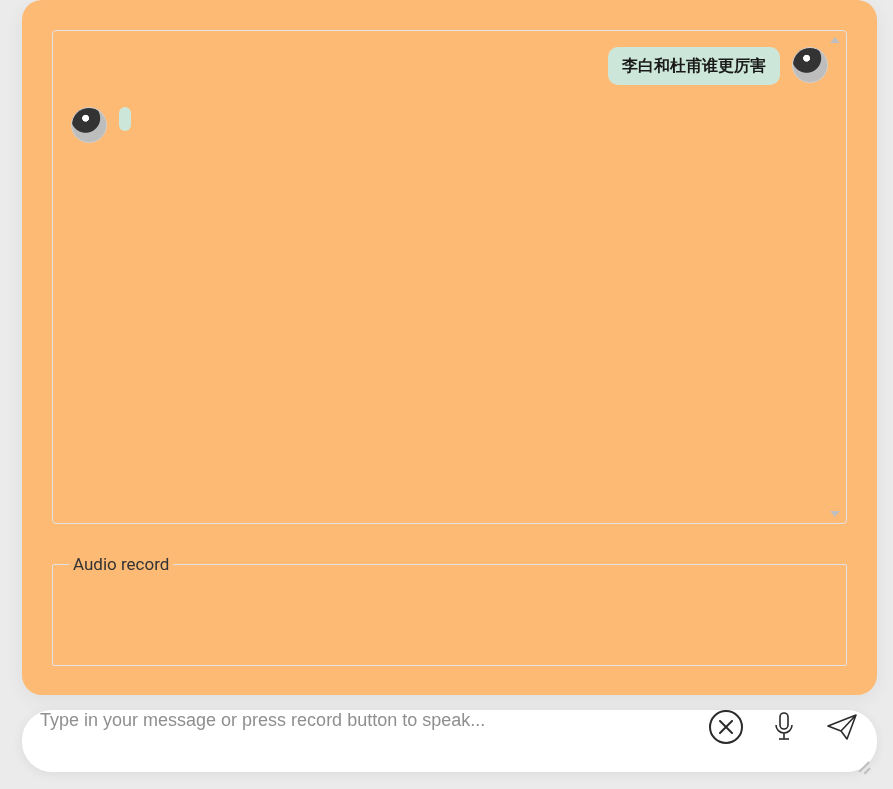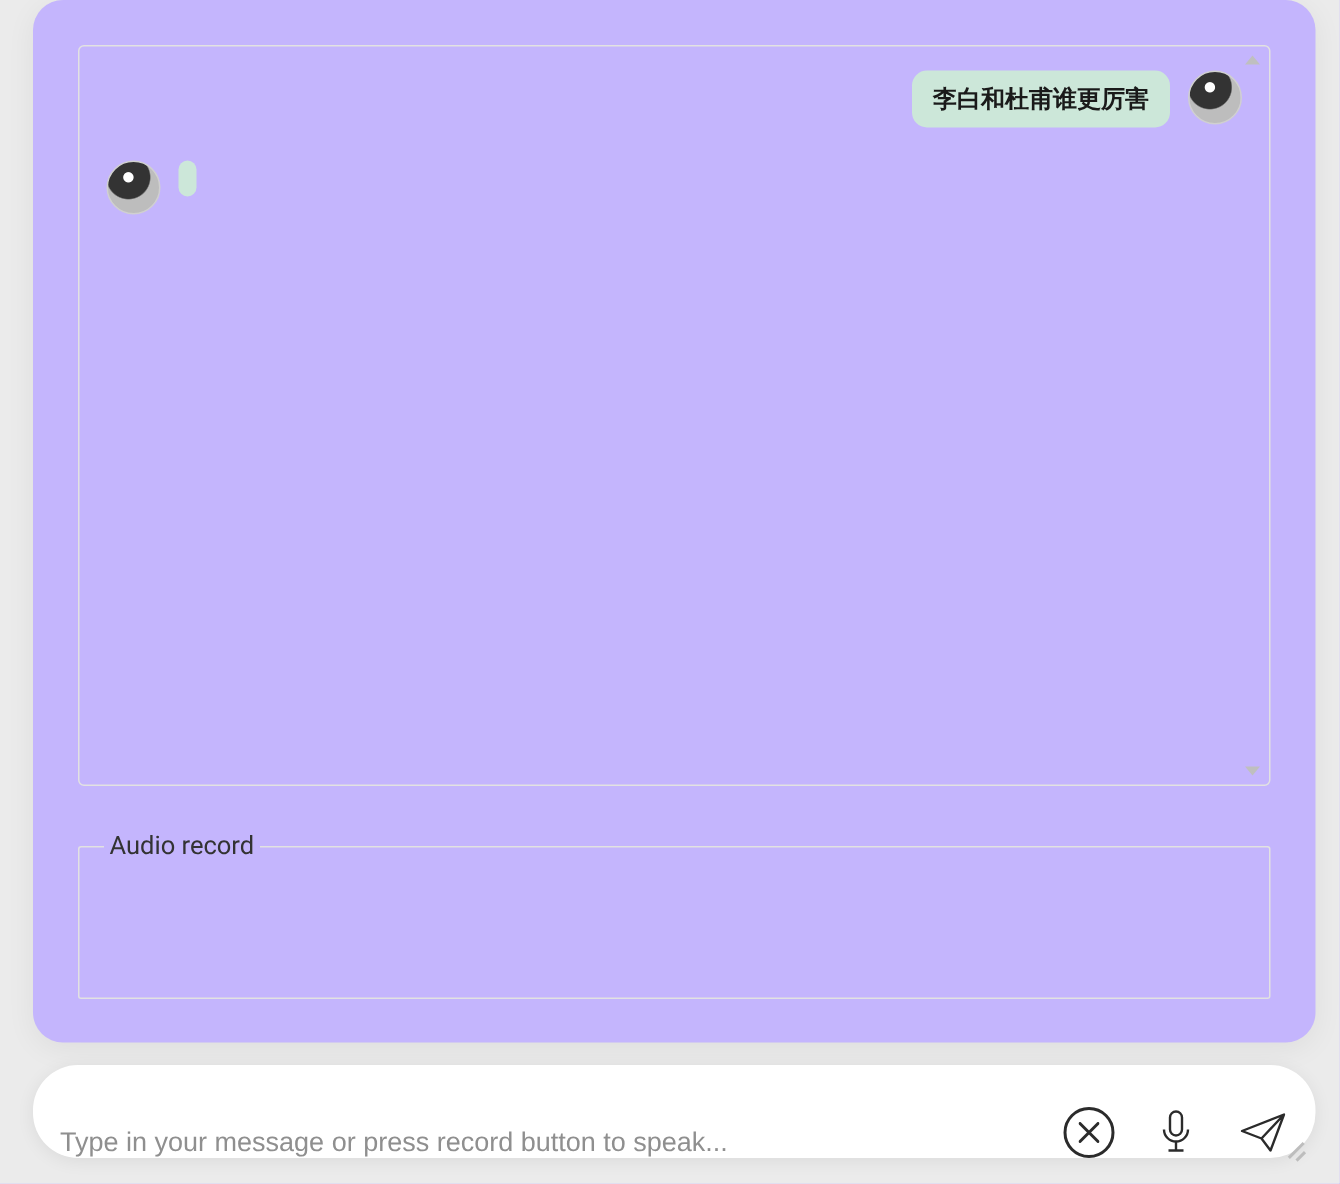--- a/index.html
+++ b/index.html
@@ -9,21 +9,21 @@
     font-family: -apple-system, BlinkMacSystemFont, "Segoe UI", Roboto, sans-serif;
     background: #ebebeb;
     overflow: hidden;
   }
   .outer-card {
     position: absolute;
     top: 0;
     left: 22px;
     width: 855px;
     height: 695px;
-    background: #c4b5fd;
+    background: #fdba74;
     border-radius: 20px;
     box-shadow: 0 4px 20px rgba(0,0,0,0.06);
     padding: 30px;
   }
   .chat-frame {
     position: relative;
     width: 100%;
     height: 494px;
     border: 1px solid #e2e2e2;
     border-radius: 4px;
@@ -96,21 +96,21 @@
   .input-bar {
     position: absolute;
     left: 22px;
     top: 710px;
     width: 855px;
     height: 62px;
     background: #ffffff;
     border-radius: 30px;
     box-shadow: 0 2px 12px rgba(0,0,0,0.07);
     display: flex;
-    align-items: flex-end;
+    align-items: flex-start;
     padding: 0 18px;
     gap: 24px;
   }
   .msg-input {
     flex: 1;
     border: none;
     outline: none;
     font-size: 18px;
     color: #333;
     background: transparent;

